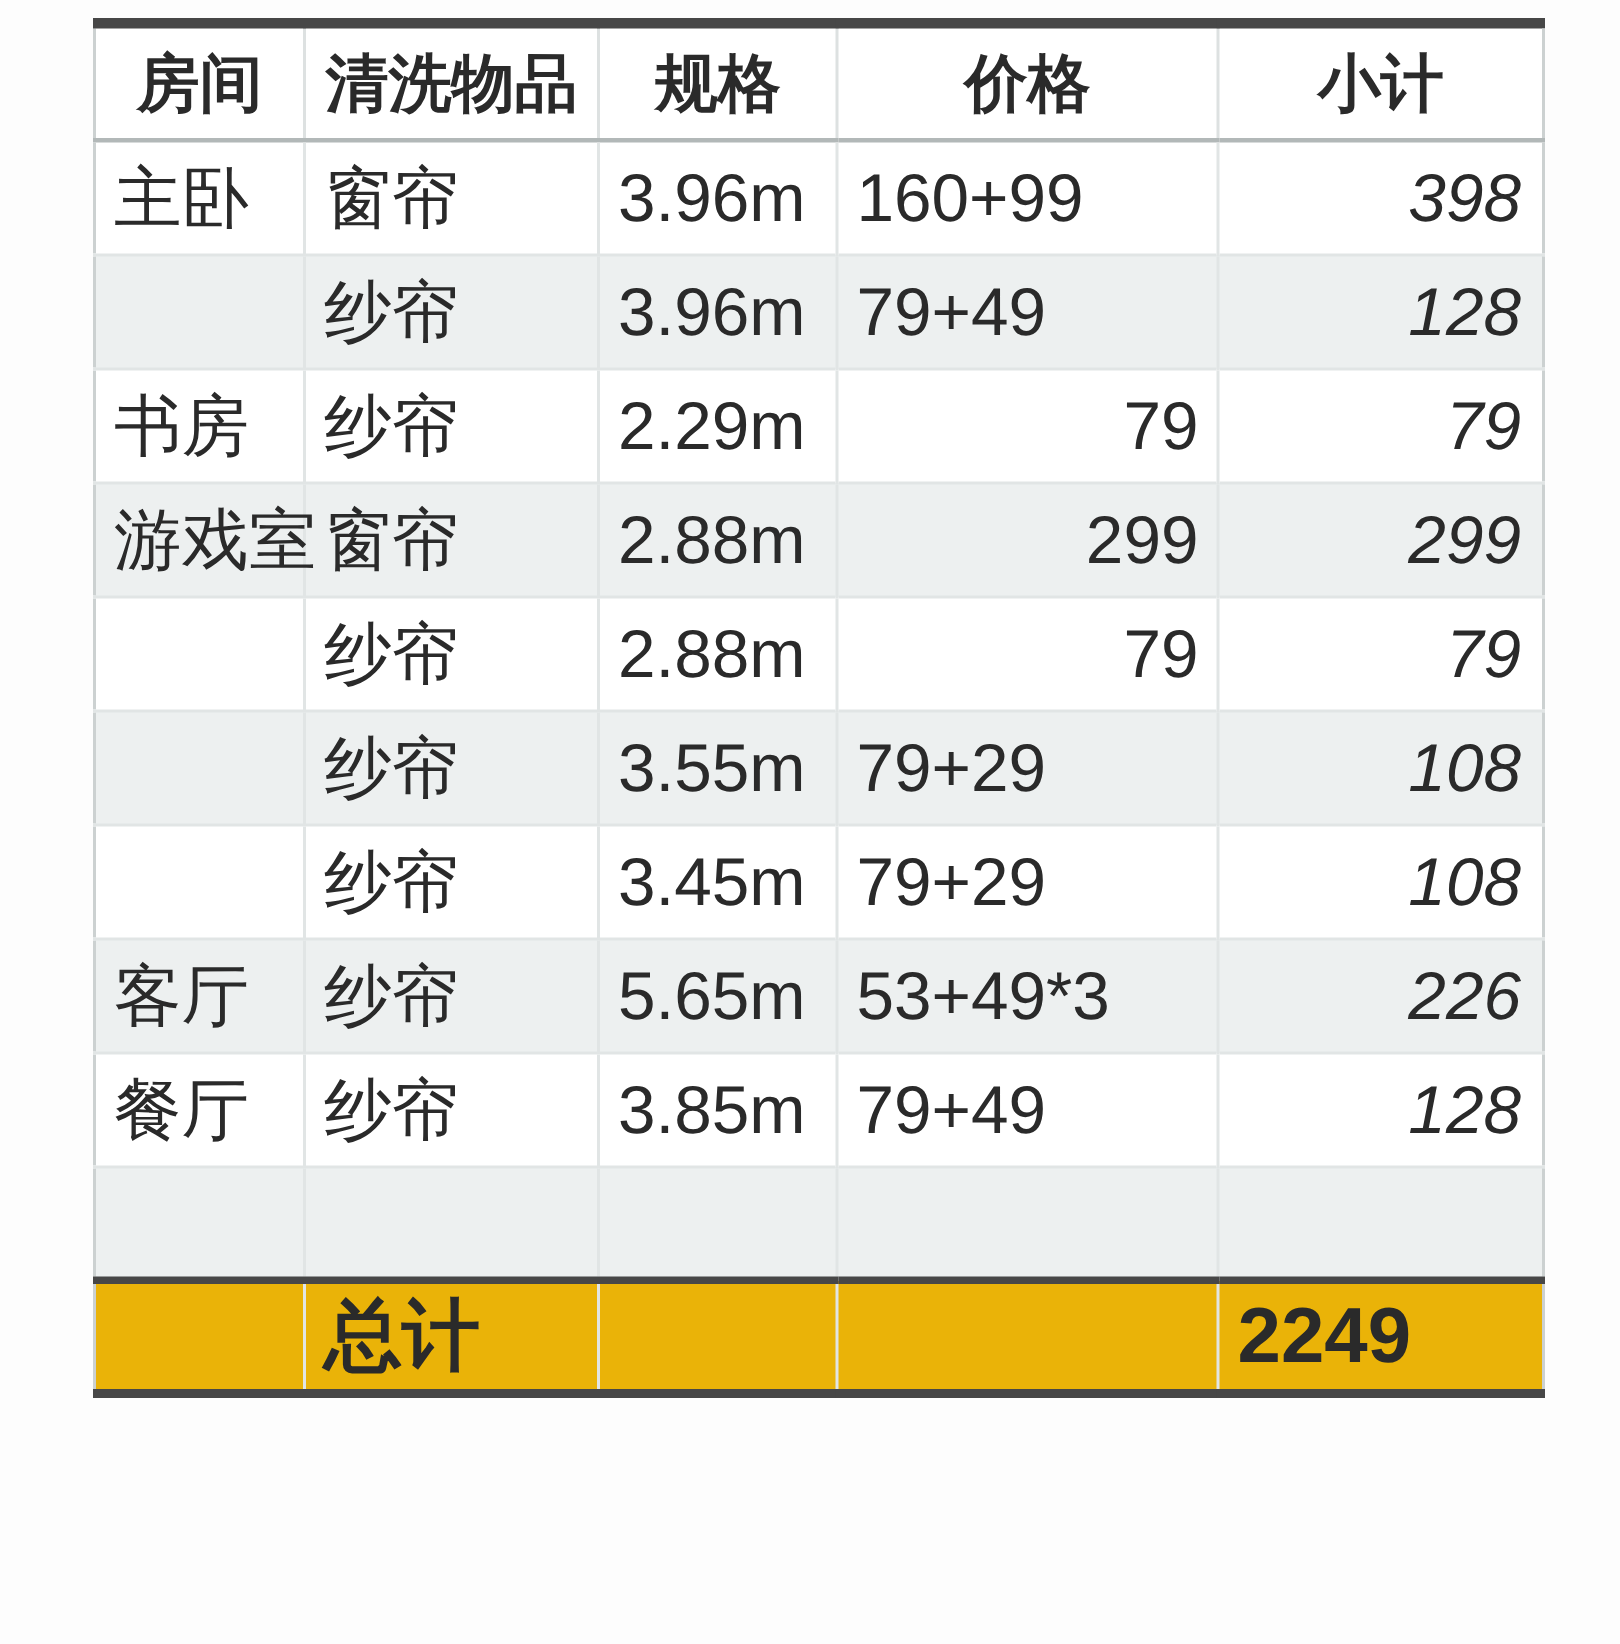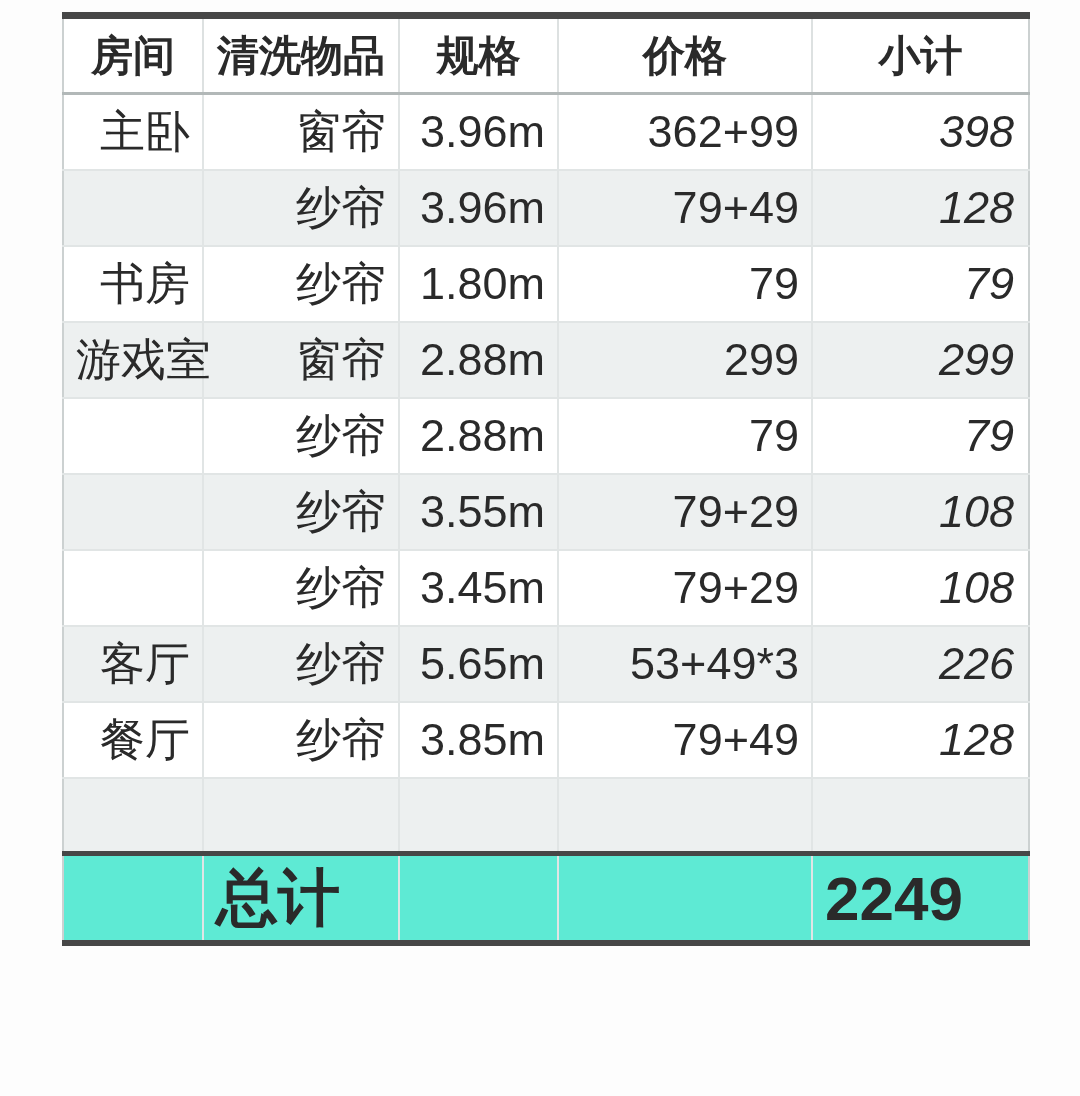--- a/index.html
+++ b/index.html
@@ -49,31 +49,31 @@
     padding: 0 12px;
     border-top: 2px solid #e1e5e5;
     border-right: 2px solid #e1e5e5;
     white-space: nowrap;
     overflow: visible;
   }
   tbody td:last-child { border-right: none; font-style: italic; }
   tbody tr:nth-child(odd)  { background: #ffffff; }
   tbody tr:nth-child(even) { background: #edf0f0; }
 
-  td.al { text-align: right; }
+  td.al { text-align: left; }
   td.ar { text-align: right; }
   tbody td.c5 { padding-right: 14px; }
 
   tfoot td {
     height: 72px;
-    font-size: 62px;
+    font-size: 52px;
     font-weight: bold;
     vertical-align: middle;
     padding: 0 12px;
-    background: #5eead4;
+    background: #eab308;
     border-top: 5px solid #474747;
     border-right: 2px solid #e1e5e5;
     white-space: nowrap;
   }
   tfoot td:last-child { border-right: none; padding-right: 14px; text-align: left; }
 </style>
 </head>
 <body>
 
 <div class="table-wrap">
@@ -92,34 +92,34 @@
         <th>规格</th>
         <th>价格</th>
         <th>小计</th>
       </tr>
     </thead>
     <tbody id="table-body">
         <tr>
           <td class="al">主卧</td>
           <td class="al">窗帘</td>
           <td class="al">3.96m</td>
-          <td class="al">362+99</td>
+          <td class="al">160+99</td>
           <td class="ar c5">398</td>
         </tr>
         <tr>
           <td class="al"></td>
           <td class="al">纱帘</td>
           <td class="al">3.96m</td>
           <td class="al">79+49</td>
           <td class="ar c5">128</td>
         </tr>
         <tr>
           <td class="al">书房</td>
           <td class="al">纱帘</td>
-          <td class="al">1.80m</td>
+          <td class="al">2.29m</td>
           <td class="ar">79</td>
           <td class="ar c5">79</td>
         </tr>
         <tr>
           <td class="al">游戏室</td>
           <td class="al">窗帘</td>
           <td class="al">2.88m</td>
           <td class="ar">299</td>
           <td class="ar c5">299</td>
         </tr>

